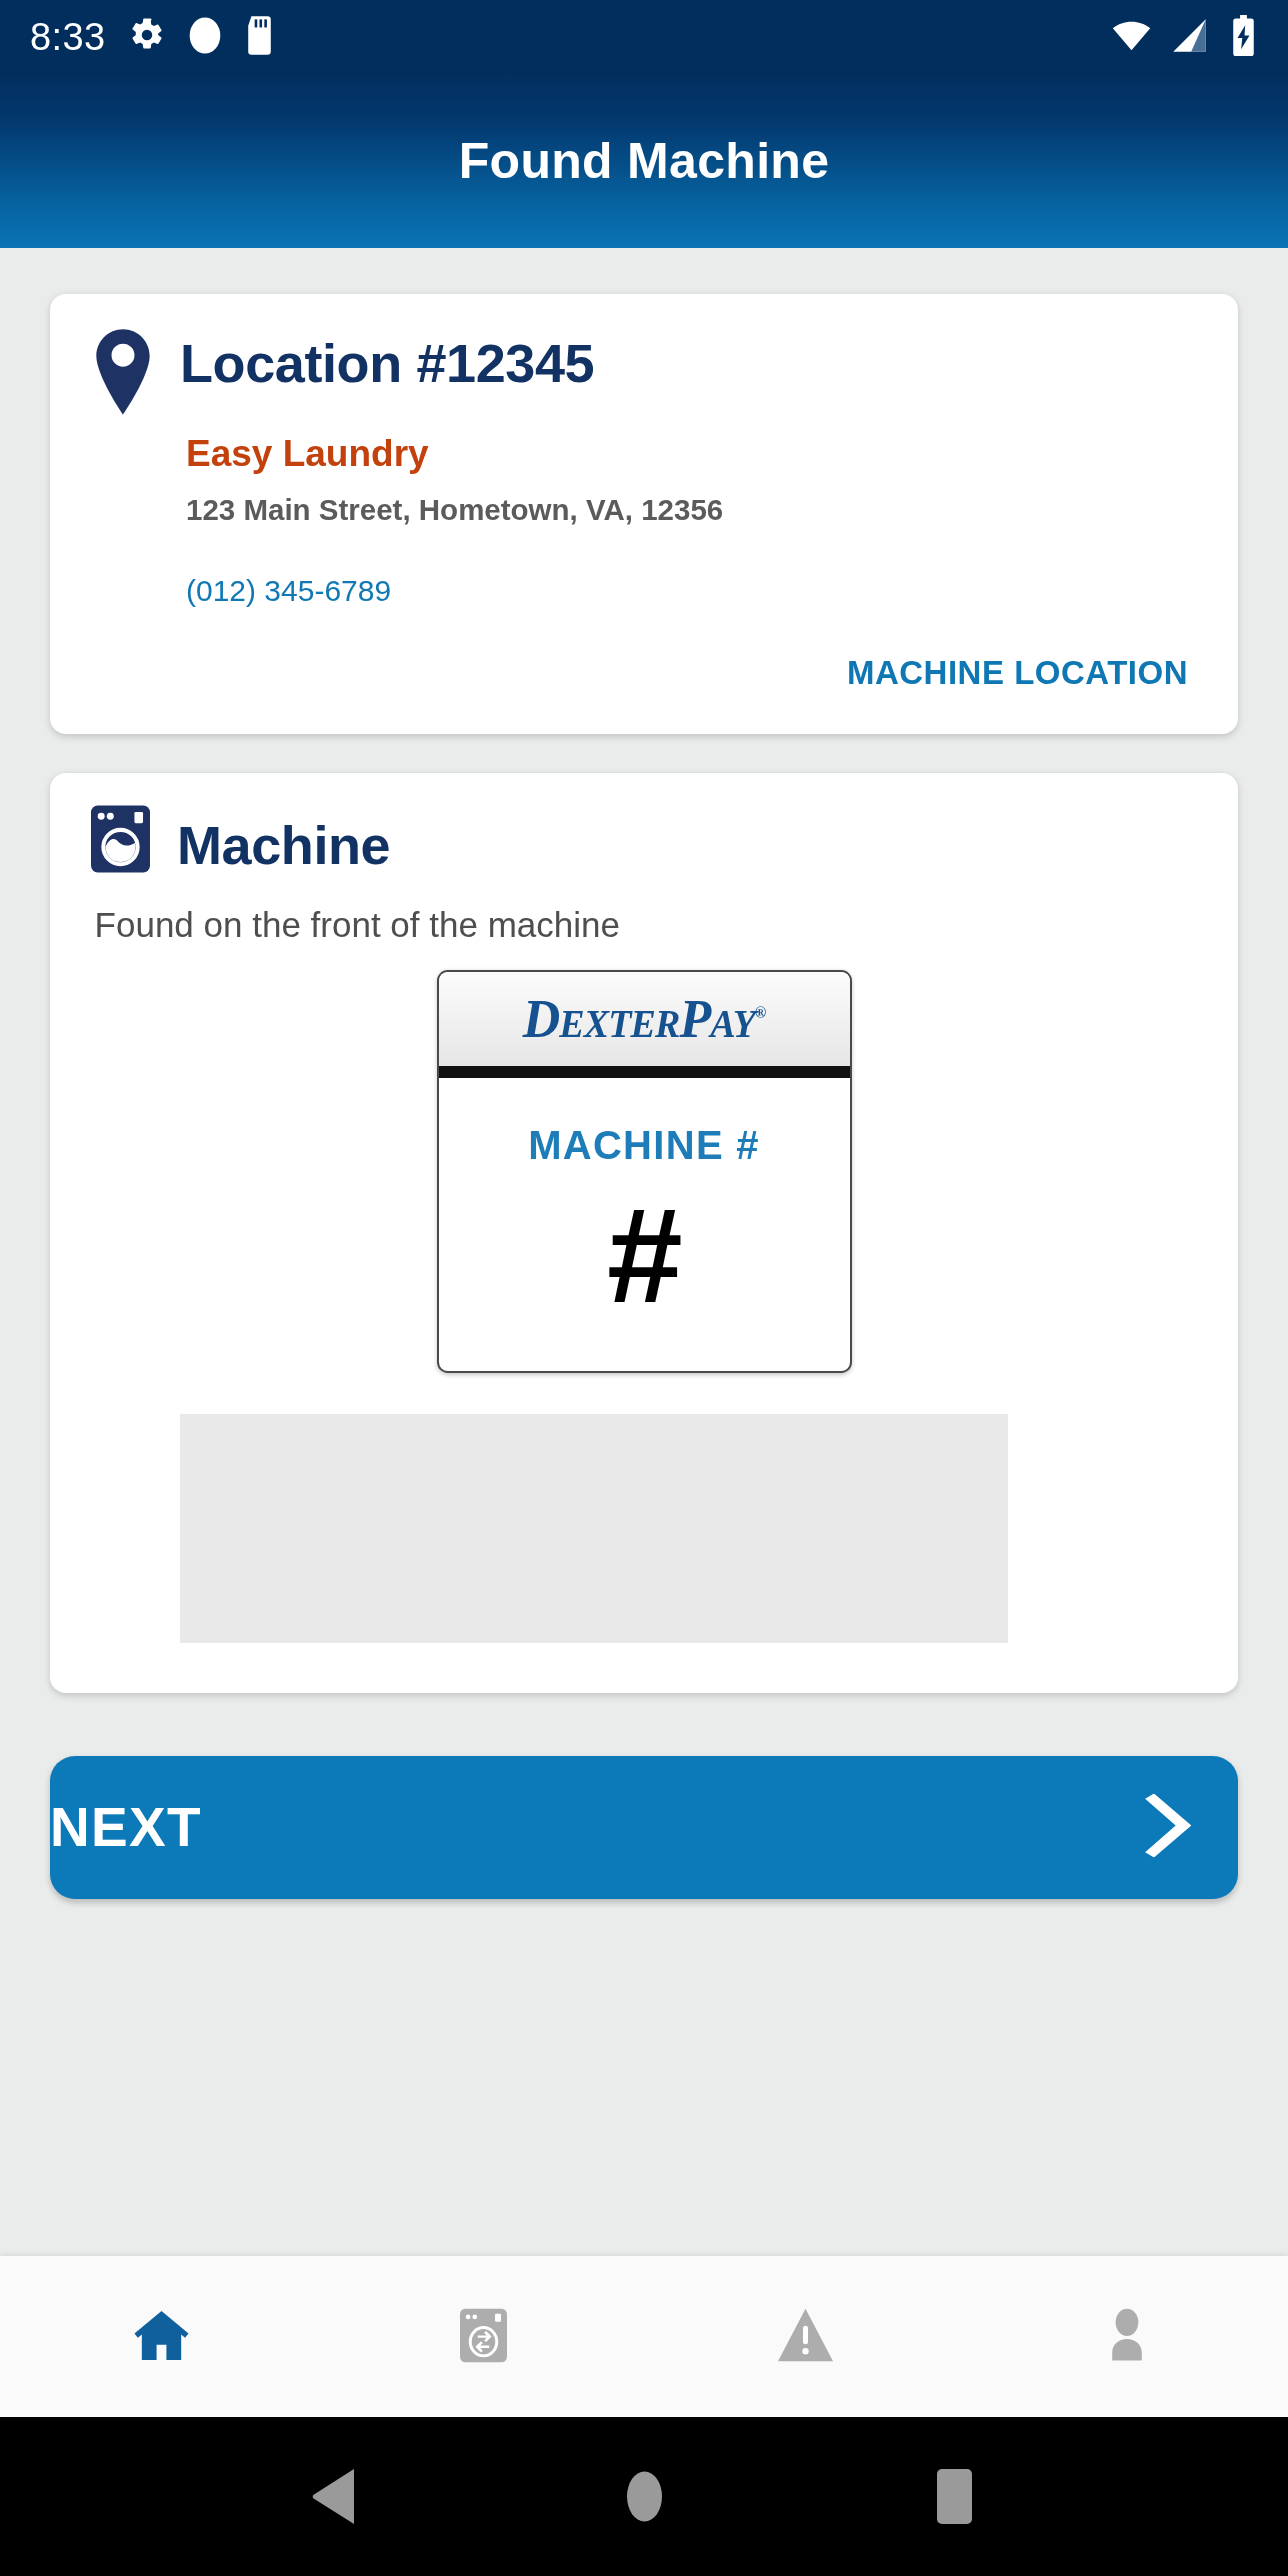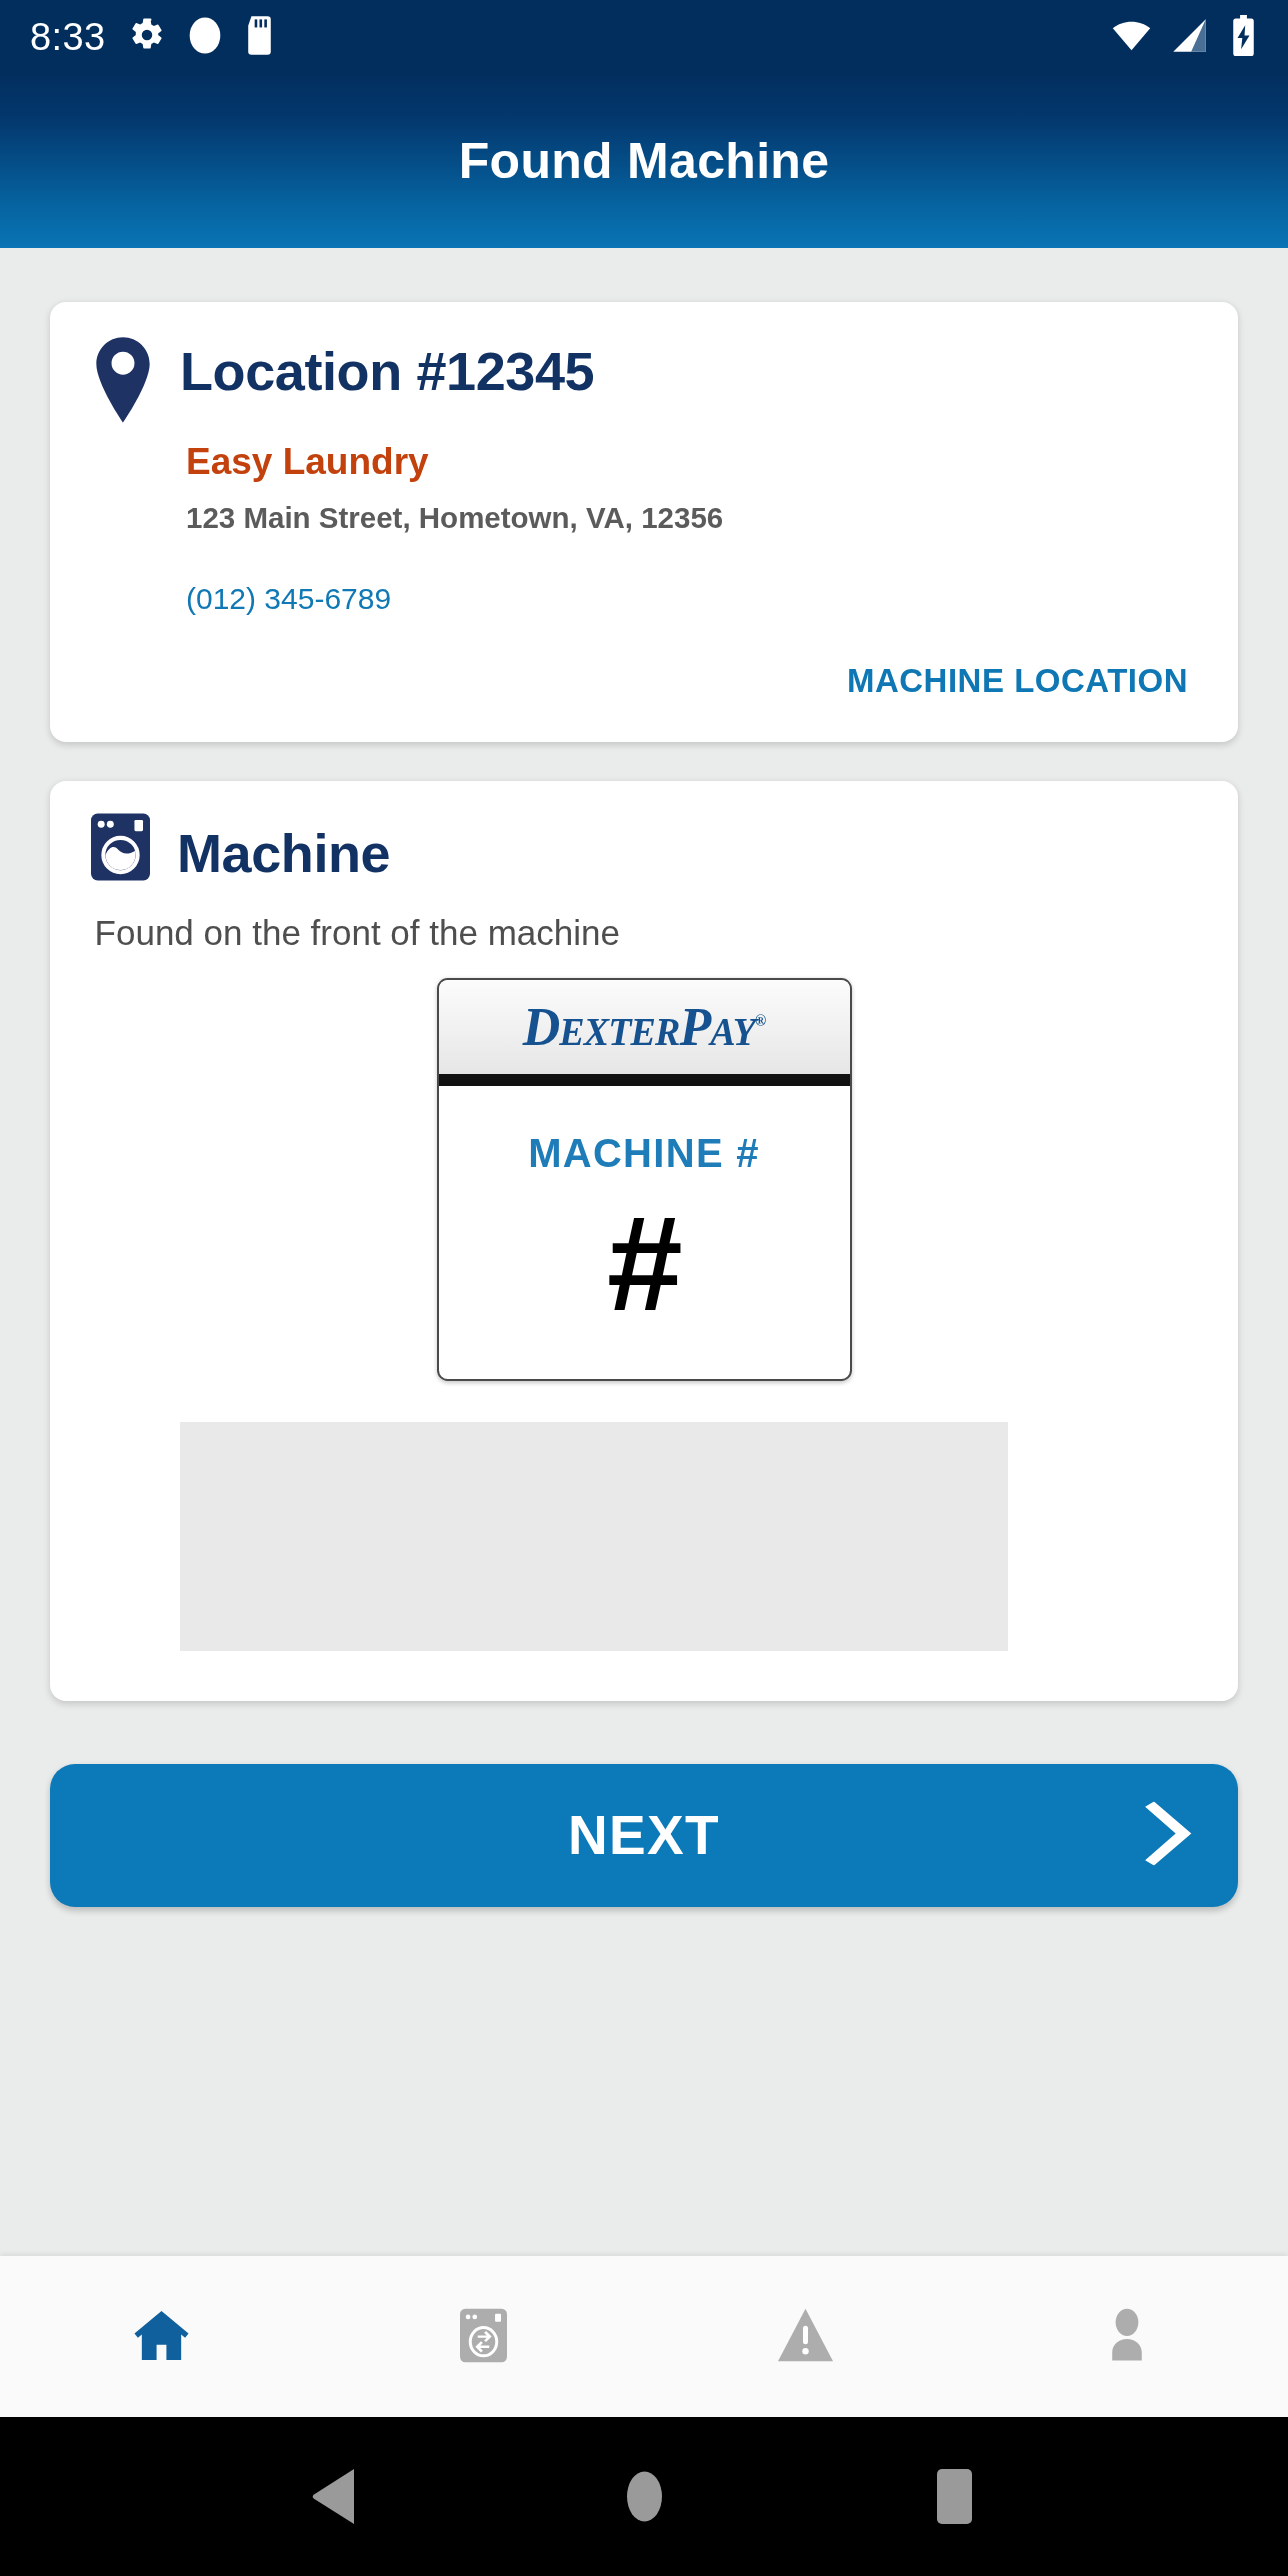--- a/index.html
+++ b/index.html
@@ -35,21 +35,21 @@
     position:relative; z-index:4;
   }
   #app-bar-title{
     color:#ffffff; font-size:50px; font-weight:bold; letter-spacing:0.3px;
   }
 
   
   #content{
     position:absolute; top:249px; left:0; right:0; bottom:320px;
     background:#EAEBEB;
-    padding:8px 50px;
+    padding:0 50px;
   }
 
   .card{
     background:#ffffff;
     border-radius:16px;
     box-shadow:0 2.7px 7.2px rgba(0,0,0,0.16);
     position:relative;
   }
 
   
@@ -135,21 +135,21 @@
   }
 
   
   #next-button{
     margin:63px 0 0 0;
     width:100%; height:143px;
     background:#0C79B8;
     border:none; border-radius:25px;
     box-shadow:0 3.6px 6.3px rgba(0,0,0,0.20);
     position:relative; cursor:pointer;
-    display:flex; align-items:center; justify-content:center;
+    display:flex; align-items:center; 
   }
   #next-label{
     color:#ffffff; font-size:55px; font-weight:bold; letter-spacing:1.3px;
     font-family:"Liberation Sans", sans-serif;
   }
   #next-chevron{ position:absolute; right:43px; top:50%; transform:translateY(-50%); }
 
   
   #bottom-nav{
     position:absolute; left:0; right:0; bottom:159px;

